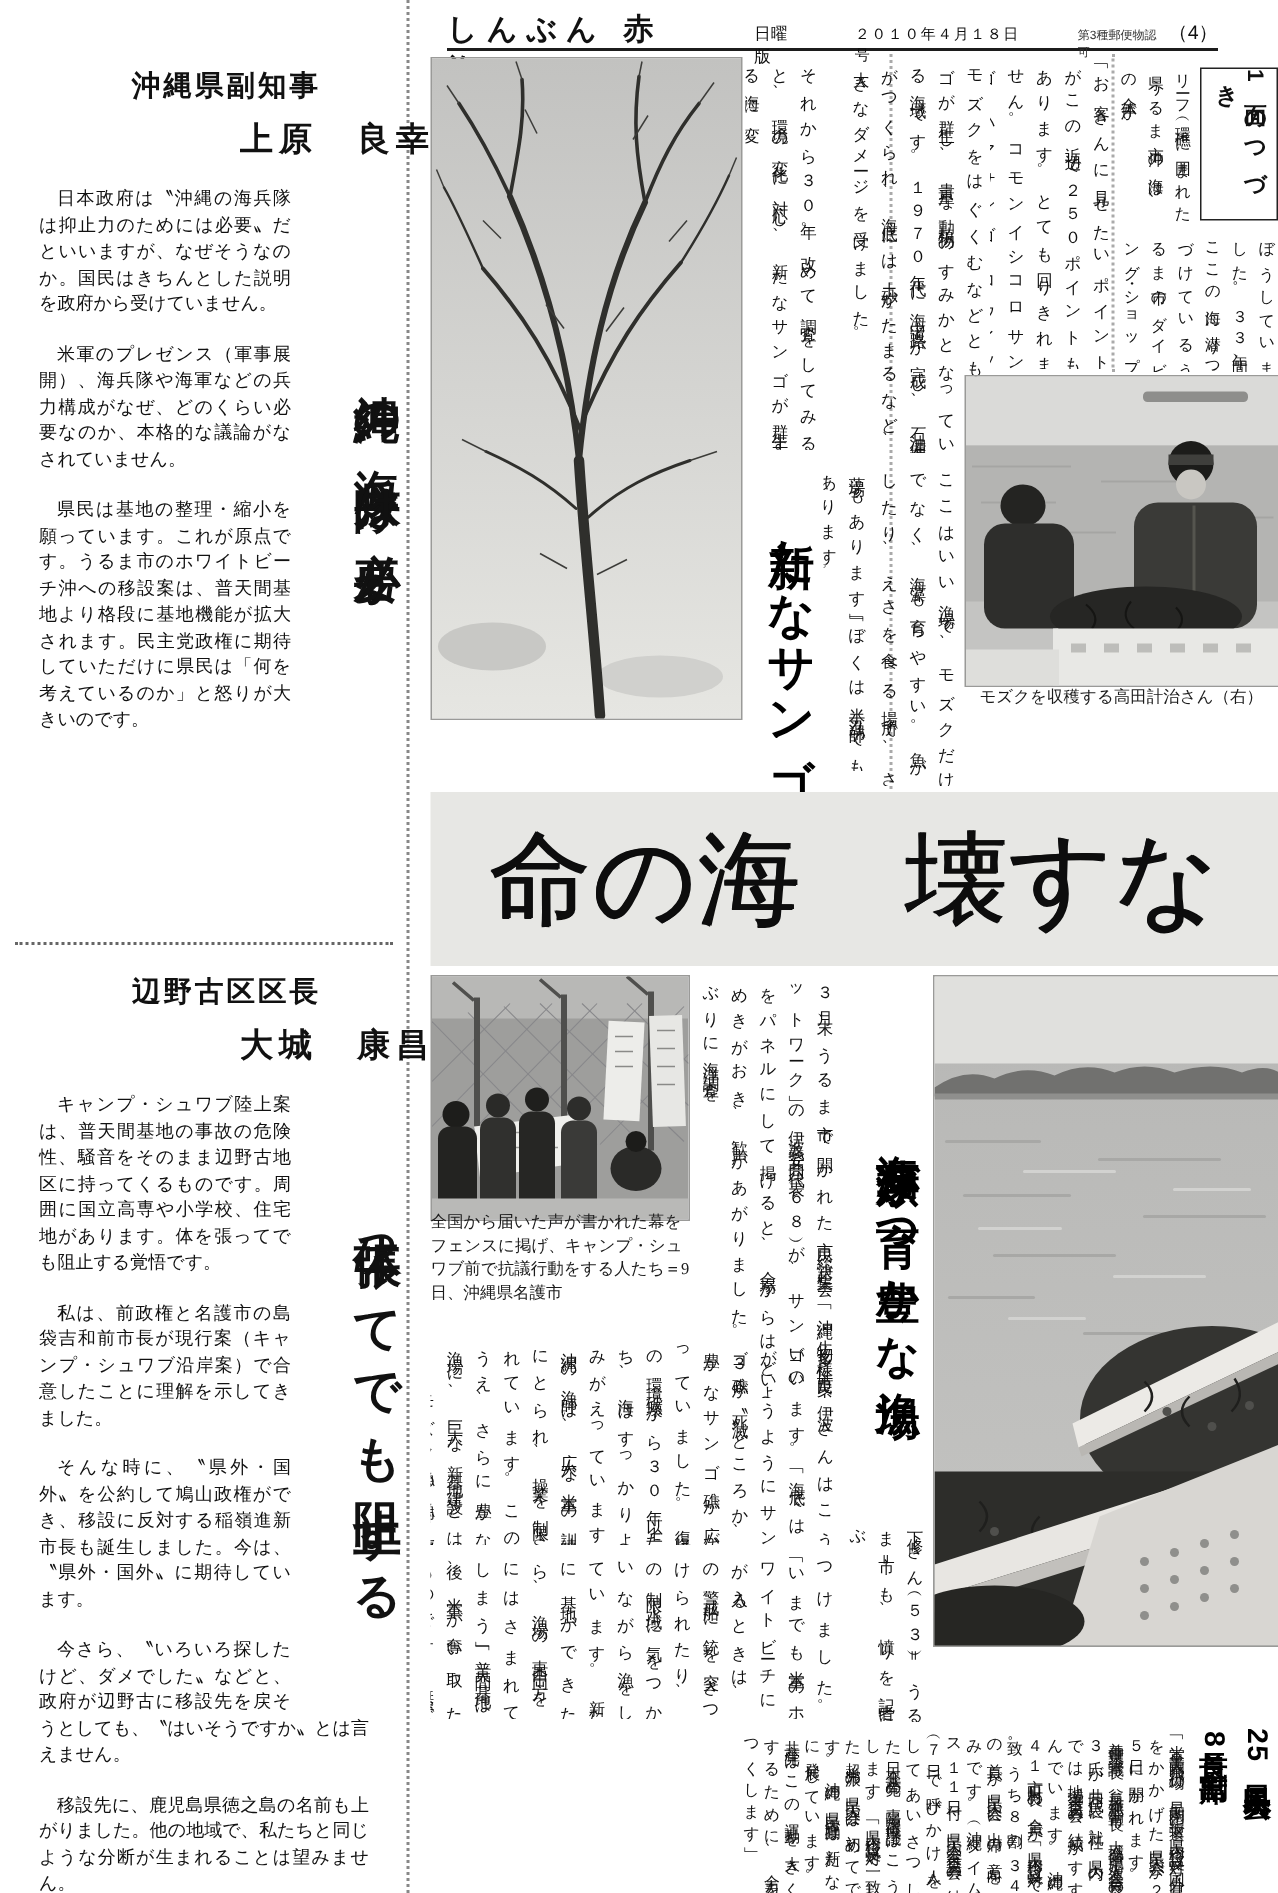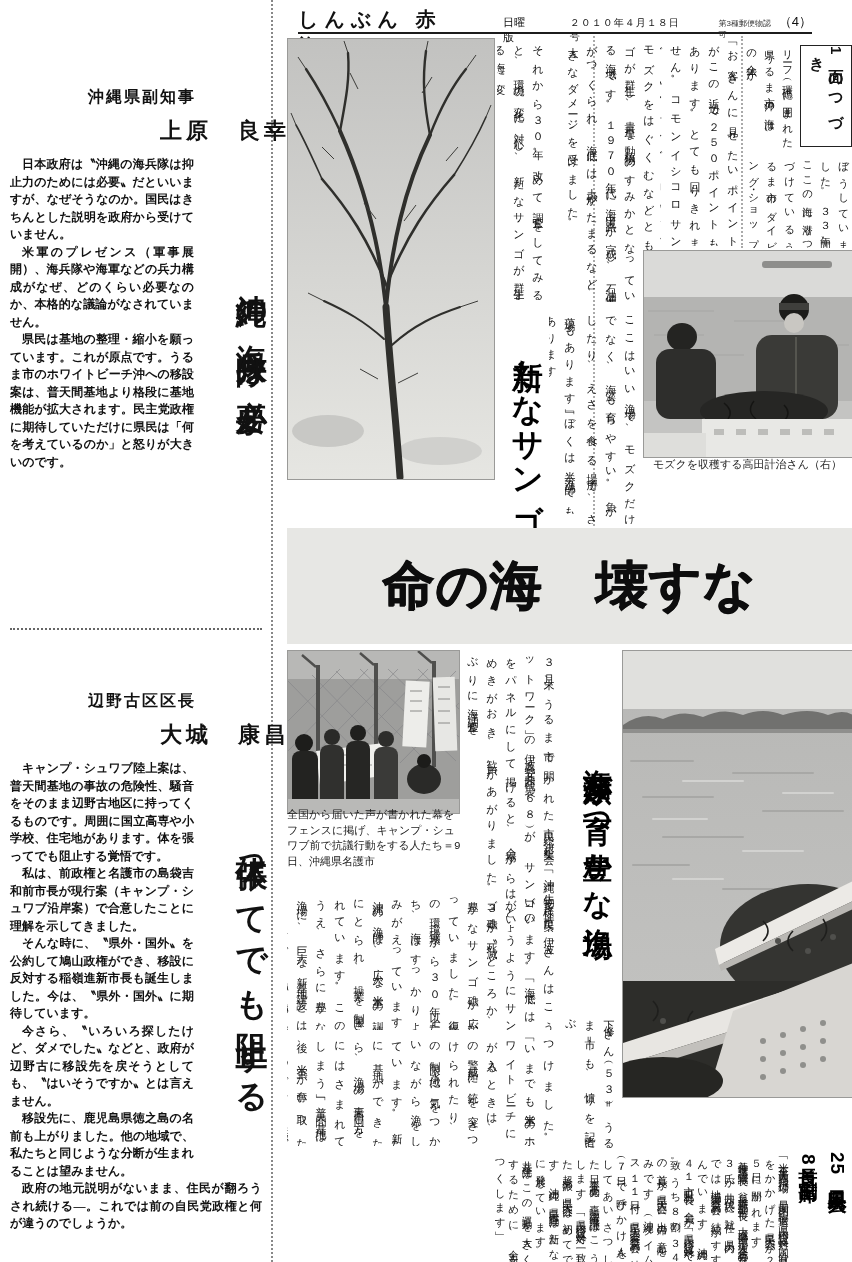--- a/index.html
+++ b/index.html
@@ -11,26 +11,26 @@
   .masthead{left:298px;top:6px;width:514px;height:26px;display:flex;align-items:baseline;
             border-bottom:2px solid #1c1c1c;font-family:"Liberation Sans",sans-serif;}
   .mh-title{font-size:20px;font-weight:bold;letter-spacing:6px;}
   .mh-edition{font-size:11px;margin-left:10px;}
   .mh-date{font-size:10px;margin-left:34px;letter-spacing:1px;}
   .mh-permit{font-size:8px;margin-left:28px;color:#333;}
   .mh-page{font-size:13px;margin-left:auto;}
 
   
   .iv{left:10px;width:252px;}
-  .iv-role{font-size:16px;font-weight:bold;margin-left:78px;letter-spacing:2px;
-           font-family:Liberation Mono, monospace;margin-top:43px;}
+  .iv-role{font-size:19px;font-weight:bold;margin-left:78px;letter-spacing:2px;
+           font-family:Liberation Mono, monospace;}
   .iv-name{font-size:22px;font-weight:bold;margin:8px 0 10px 150px;letter-spacing:4px;white-space:nowrap;}
   .iv-name .san{font-size:11px;font-weight:normal;letter-spacing:0;}
   .iv-body{font-size:12px;line-height:17.5px;text-align:justify;}
-  .iv-body p{margin:0;text-indent:1em;font-weight:bold;}
+  .iv-body p{margin:16px;text-indent:1em;}
   .v-head{float:right;writing-mode:vertical-rl;text-orientation:mixed;
           font-size:31px;letter-spacing:5px;font-weight:600;width:56px;
           margin:14px 2px 8px 10px;display:flex;justify-content:center;}
   .v-head.h1{height:356px;}
   .v-head.h2{height:384px;font-size:32px;}
   .dots-h{left:10px;top:628px;width:252px;border-bottom:2px dotted #666;height:0;}
   .dots-v{border-left:2px dotted #888;width:0;}
 
   
   .vt{writing-mode:vertical-rl;text-orientation:mixed;overflow:hidden;
@@ -44,25 +44,25 @@
   .vh-taikai{font-size:19px;letter-spacing:1px;line-height:29px;display:block;}
 
   
   .cont-box{border:1.5px solid #222;writing-mode:vertical-rl;text-orientation:mixed;
             font-family:"Liberation Sans",sans-serif;font-size:15px;font-weight:bold;
             letter-spacing:4px;display:flex;align-items:center;justify-content:center;}
 
   
   .banner{left:287px;top:528px;width:565px;height:116px;background:#e7e7e4;
           display:flex;align-items:center;justify-content:center;}
-  .banner-text{font-size:52px;font-weight:700;letter-spacing:1px;color:#0d0d0d;
+  .banner-text{font-size:68px;font-weight:400;letter-spacing:1px;color:#0d0d0d;
                font-family:"Liberation Serif",serif;text-shadow:1px 0 0 #0d0d0d,0 1px 0 #0d0d0d;}
 
   
-  .cap{font-family:Liberation Mono, monospace;font-size:11px;line-height:15.5px;
+  .cap{font-family:Liberation Serif, serif;font-size:11px;line-height:15.5px;
        font-weight:500;color:#1b1b1b;text-align:left;}
   .cap.center{text-align:center;}
 
   figure{margin:0;}
   .photo-frame{display:block;border:1px solid #9a9a98;}
 </style>
 </head>
 <body>
 
 <div class="page">

